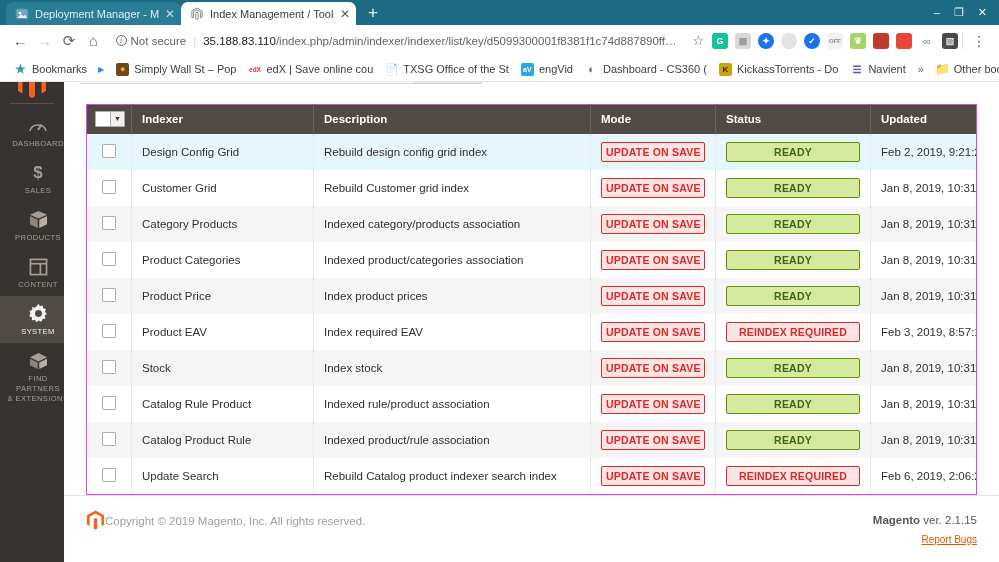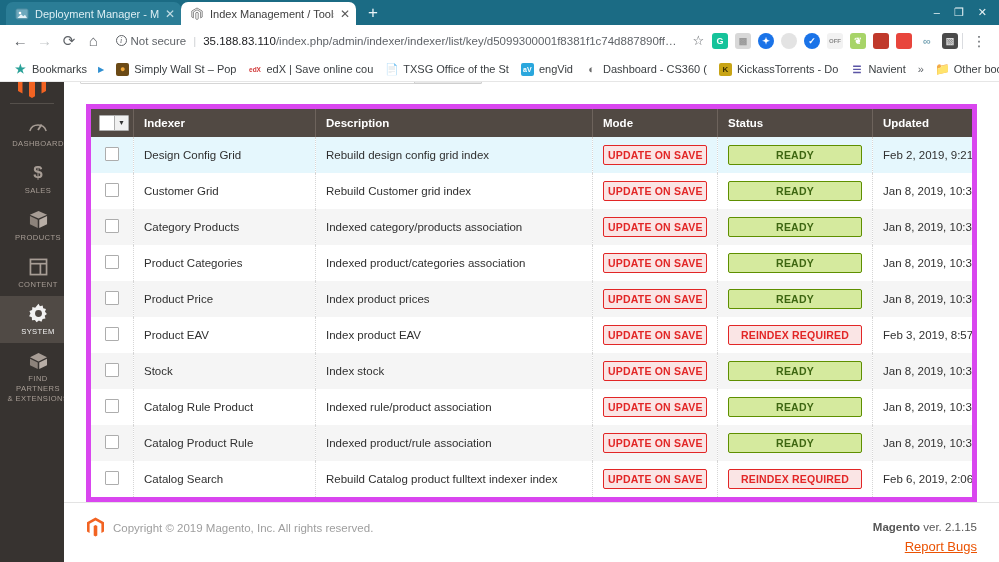--- a/index.html
+++ b/index.html
@@ -195,21 +195,21 @@
     width: 68px; height: 10px;
     border: 1px solid #cfcfcf; border-radius: 1px;
     background: #e9e9e9;
   }
 
   .grid-wrap { padding: 10px 22px 0 22px; flex: 0 0 auto; }
 
   table.grid {
     width: 100%; border-collapse: collapse;
     font-size: 11.5px;
-    border: 5px solid #d946ef;
+    border: 1px solid #d946ef;
     table-layout: fixed;
   }
   table.grid thead th {
     background: #514943;
     color: #ffffff;
     font-weight: bold;
     font-size: 11.5px;
     text-align: left;
     padding: 8px 10px;
     height: 29px;
@@ -275,25 +275,25 @@
 
   
   .admin-footer {
     margin-top: auto;
     padding: 14px 22px 0 22px;
     border-top: 1px solid #e3e3e3;
     display: flex; align-items: flex-start;
     font-size: 11.5px; color: #9e9e9e;
     min-height: 78px;
   }
-  .footer-left { display: flex; align-items: center; gap: 8px; flex: 1 1 auto; }
+  .footer-left { display: flex; align-items: center; flex: 1 1 auto; }
   .footer-right { text-align: right; line-height: 20px; }
   .mg-name { color: #575757; font-weight: bold; }
   .mg-ver { color: #575757; }
-  .report-bugs { color: #eb5202; display: block; font-size: 13px;}
+  .report-bugs { color: #eb5202; display: block; font-size: 10px;}
 </style>
 </head>
 <body>
 
 <div class="browser">
 
   <div class="tabstrip">
 
     <div class="tab inactive">
       <span class="tab-fav">
@@ -580,21 +580,21 @@
                 </td>
               <td class="cell-status">
                   <span class="pill green">Ready</span>
                 </td>
               <td>Jan 8, 2019, 10:31:06 PM</td>
             </tr>
 
             <tr class="r-odd">
               <td class="colcheck"><span class="cb"></span></td>
               <td>Product EAV</td>
-              <td>Index product EAV</td>
+              <td>Index required EAV</td>
               <td class="cell-mode">
                   <span class="pill red">Update on Save</span>
                 </td>
               <td class="cell-status">
                   <span class="pill red">Reindex required</span>
                 </td>
               <td>Feb 3, 2019, 8:57:15 PM</td>
             </tr>
 
             <tr class="r-even">
@@ -631,22 +631,22 @@
                   <span class="pill red">Update on Save</span>
                 </td>
               <td class="cell-status">
                   <span class="pill green">Ready</span>
                 </td>
               <td>Jan 8, 2019, 10:31:06 PM</td>
             </tr>
 
             <tr class="r-odd">
               <td class="colcheck"><span class="cb"></span></td>
-              <td>Catalog Search</td>
-              <td>Rebuild Catalog product fulltext indexer index</td>
+              <td>Update Search</td>
+              <td>Rebuild Catalog product indexer search index</td>
               <td class="cell-mode">
                   <span class="pill red">Update on Save</span>
                 </td>
               <td class="cell-status">
                   <span class="pill red">Reindex required</span>
                 </td>
               <td>Feb 6, 2019, 2:06:29 PM</td>
             </tr>
 
           </tbody>

